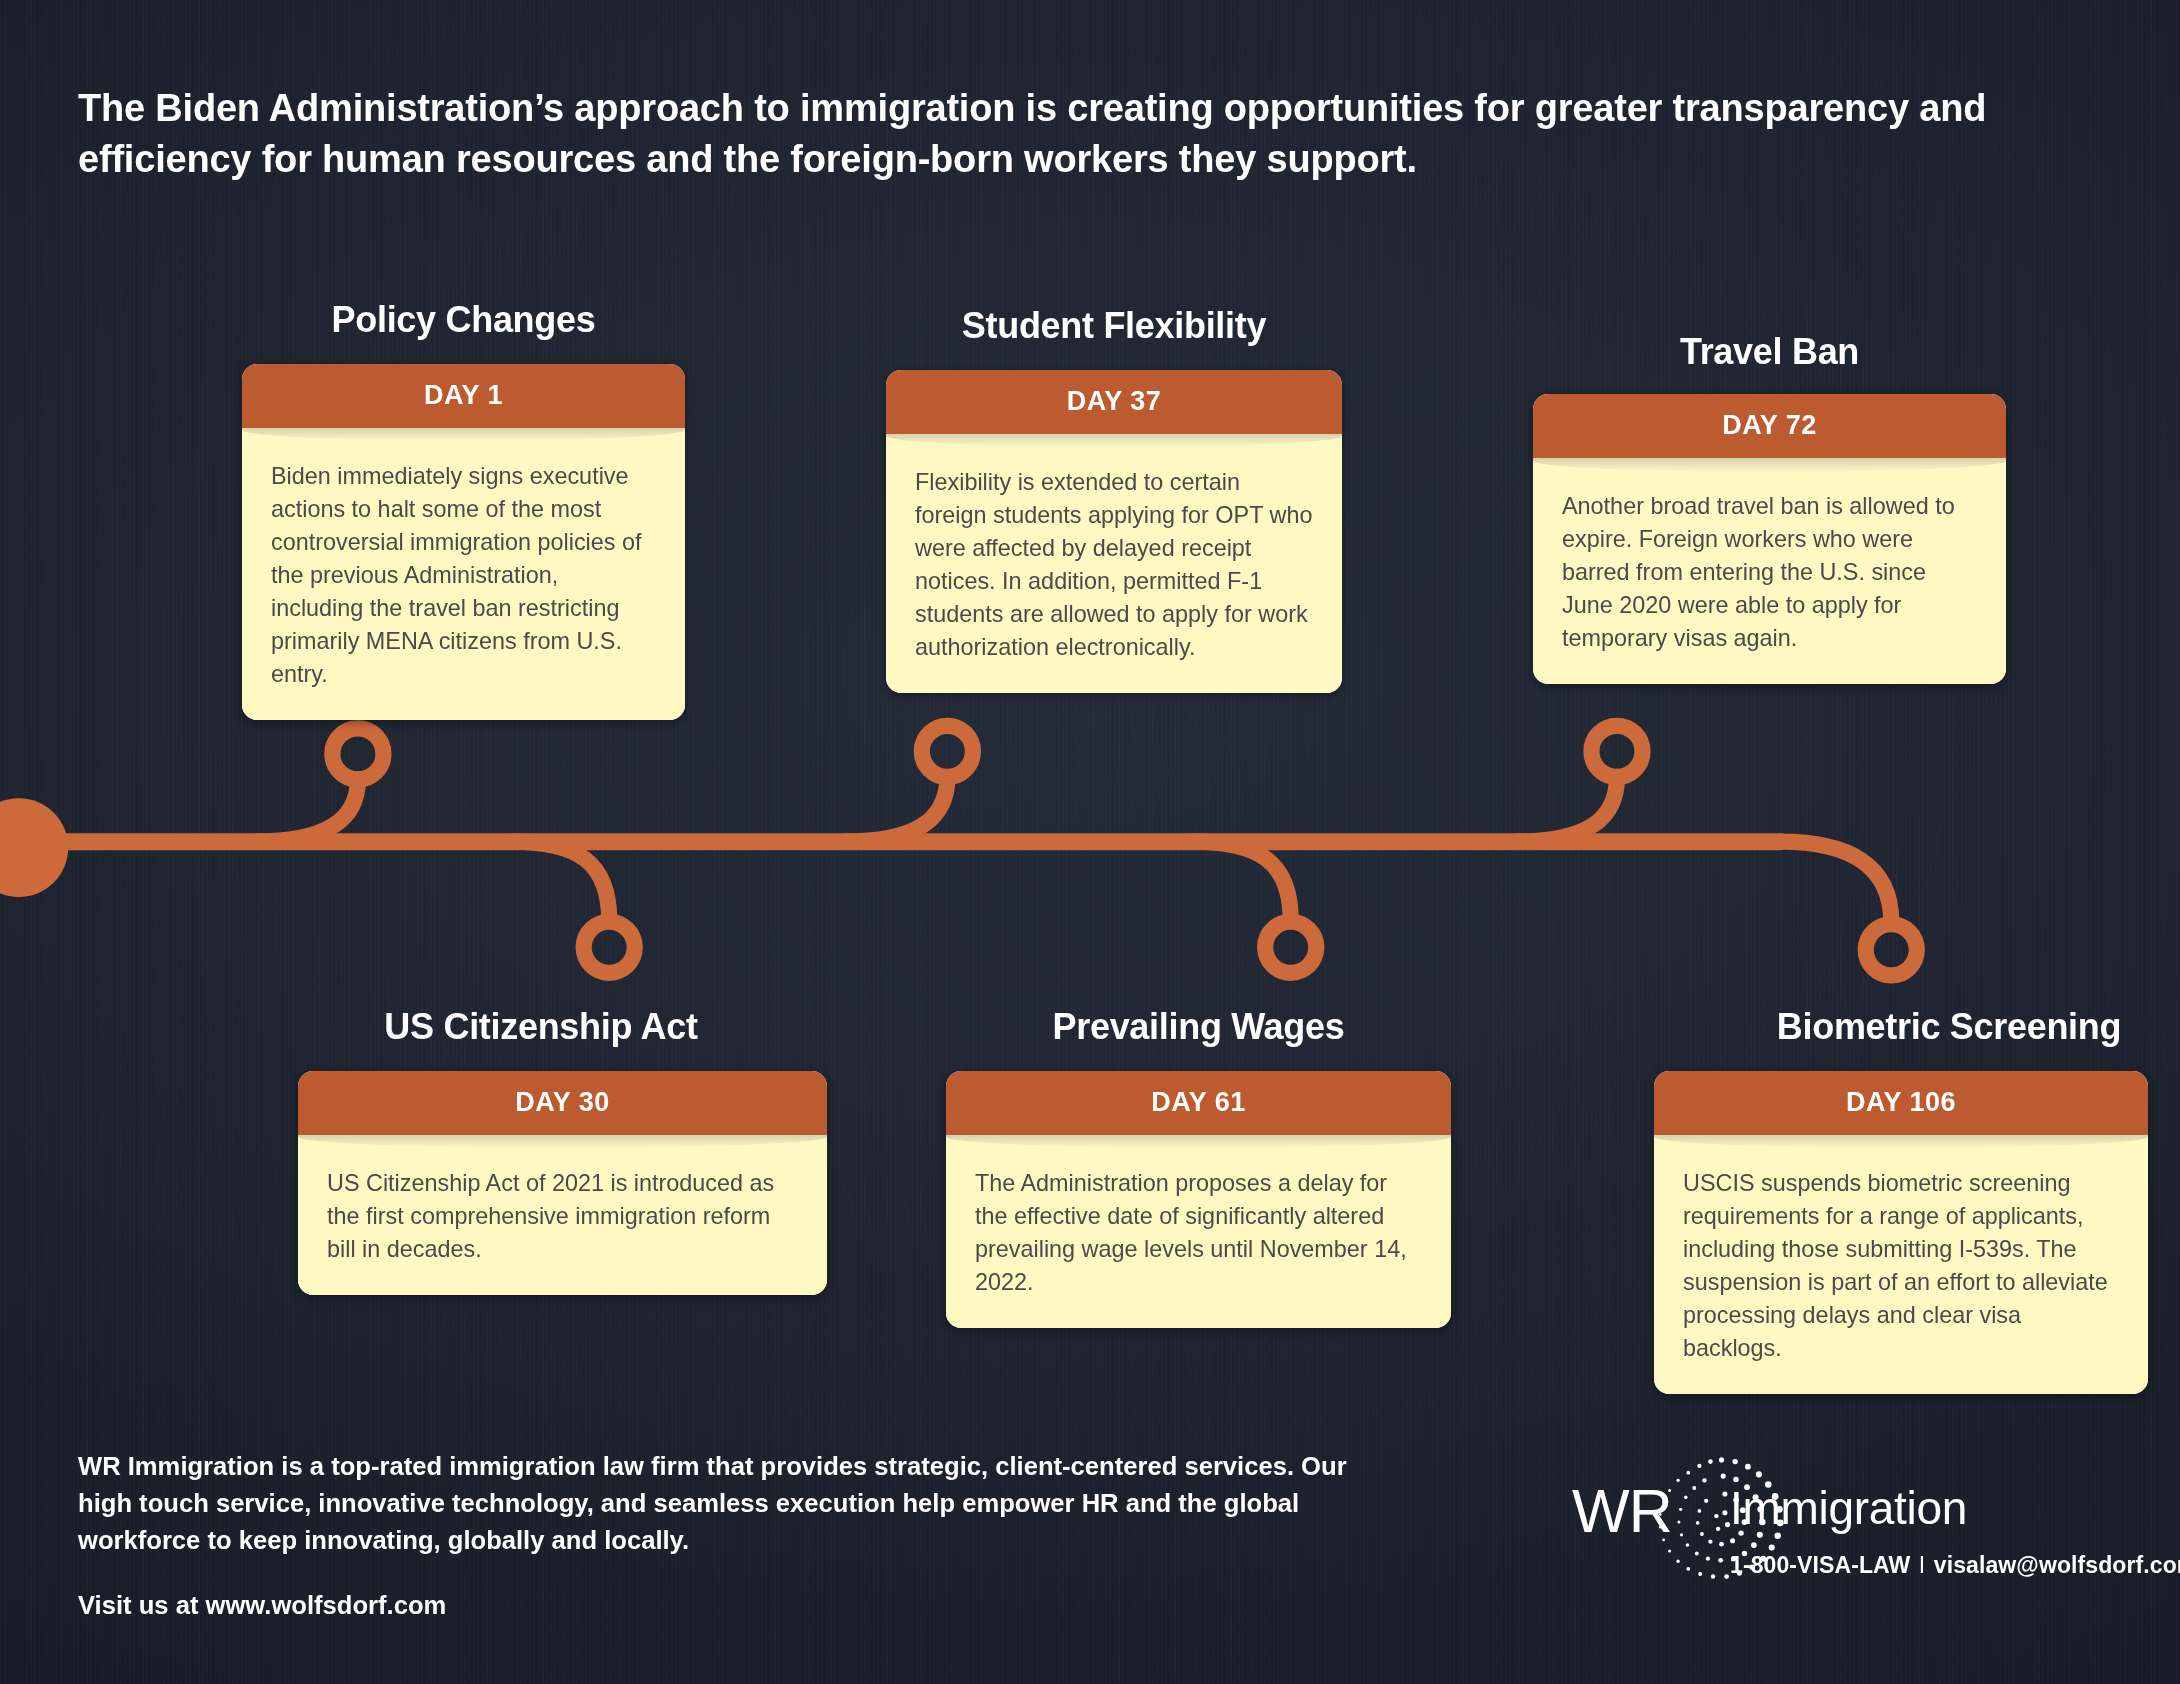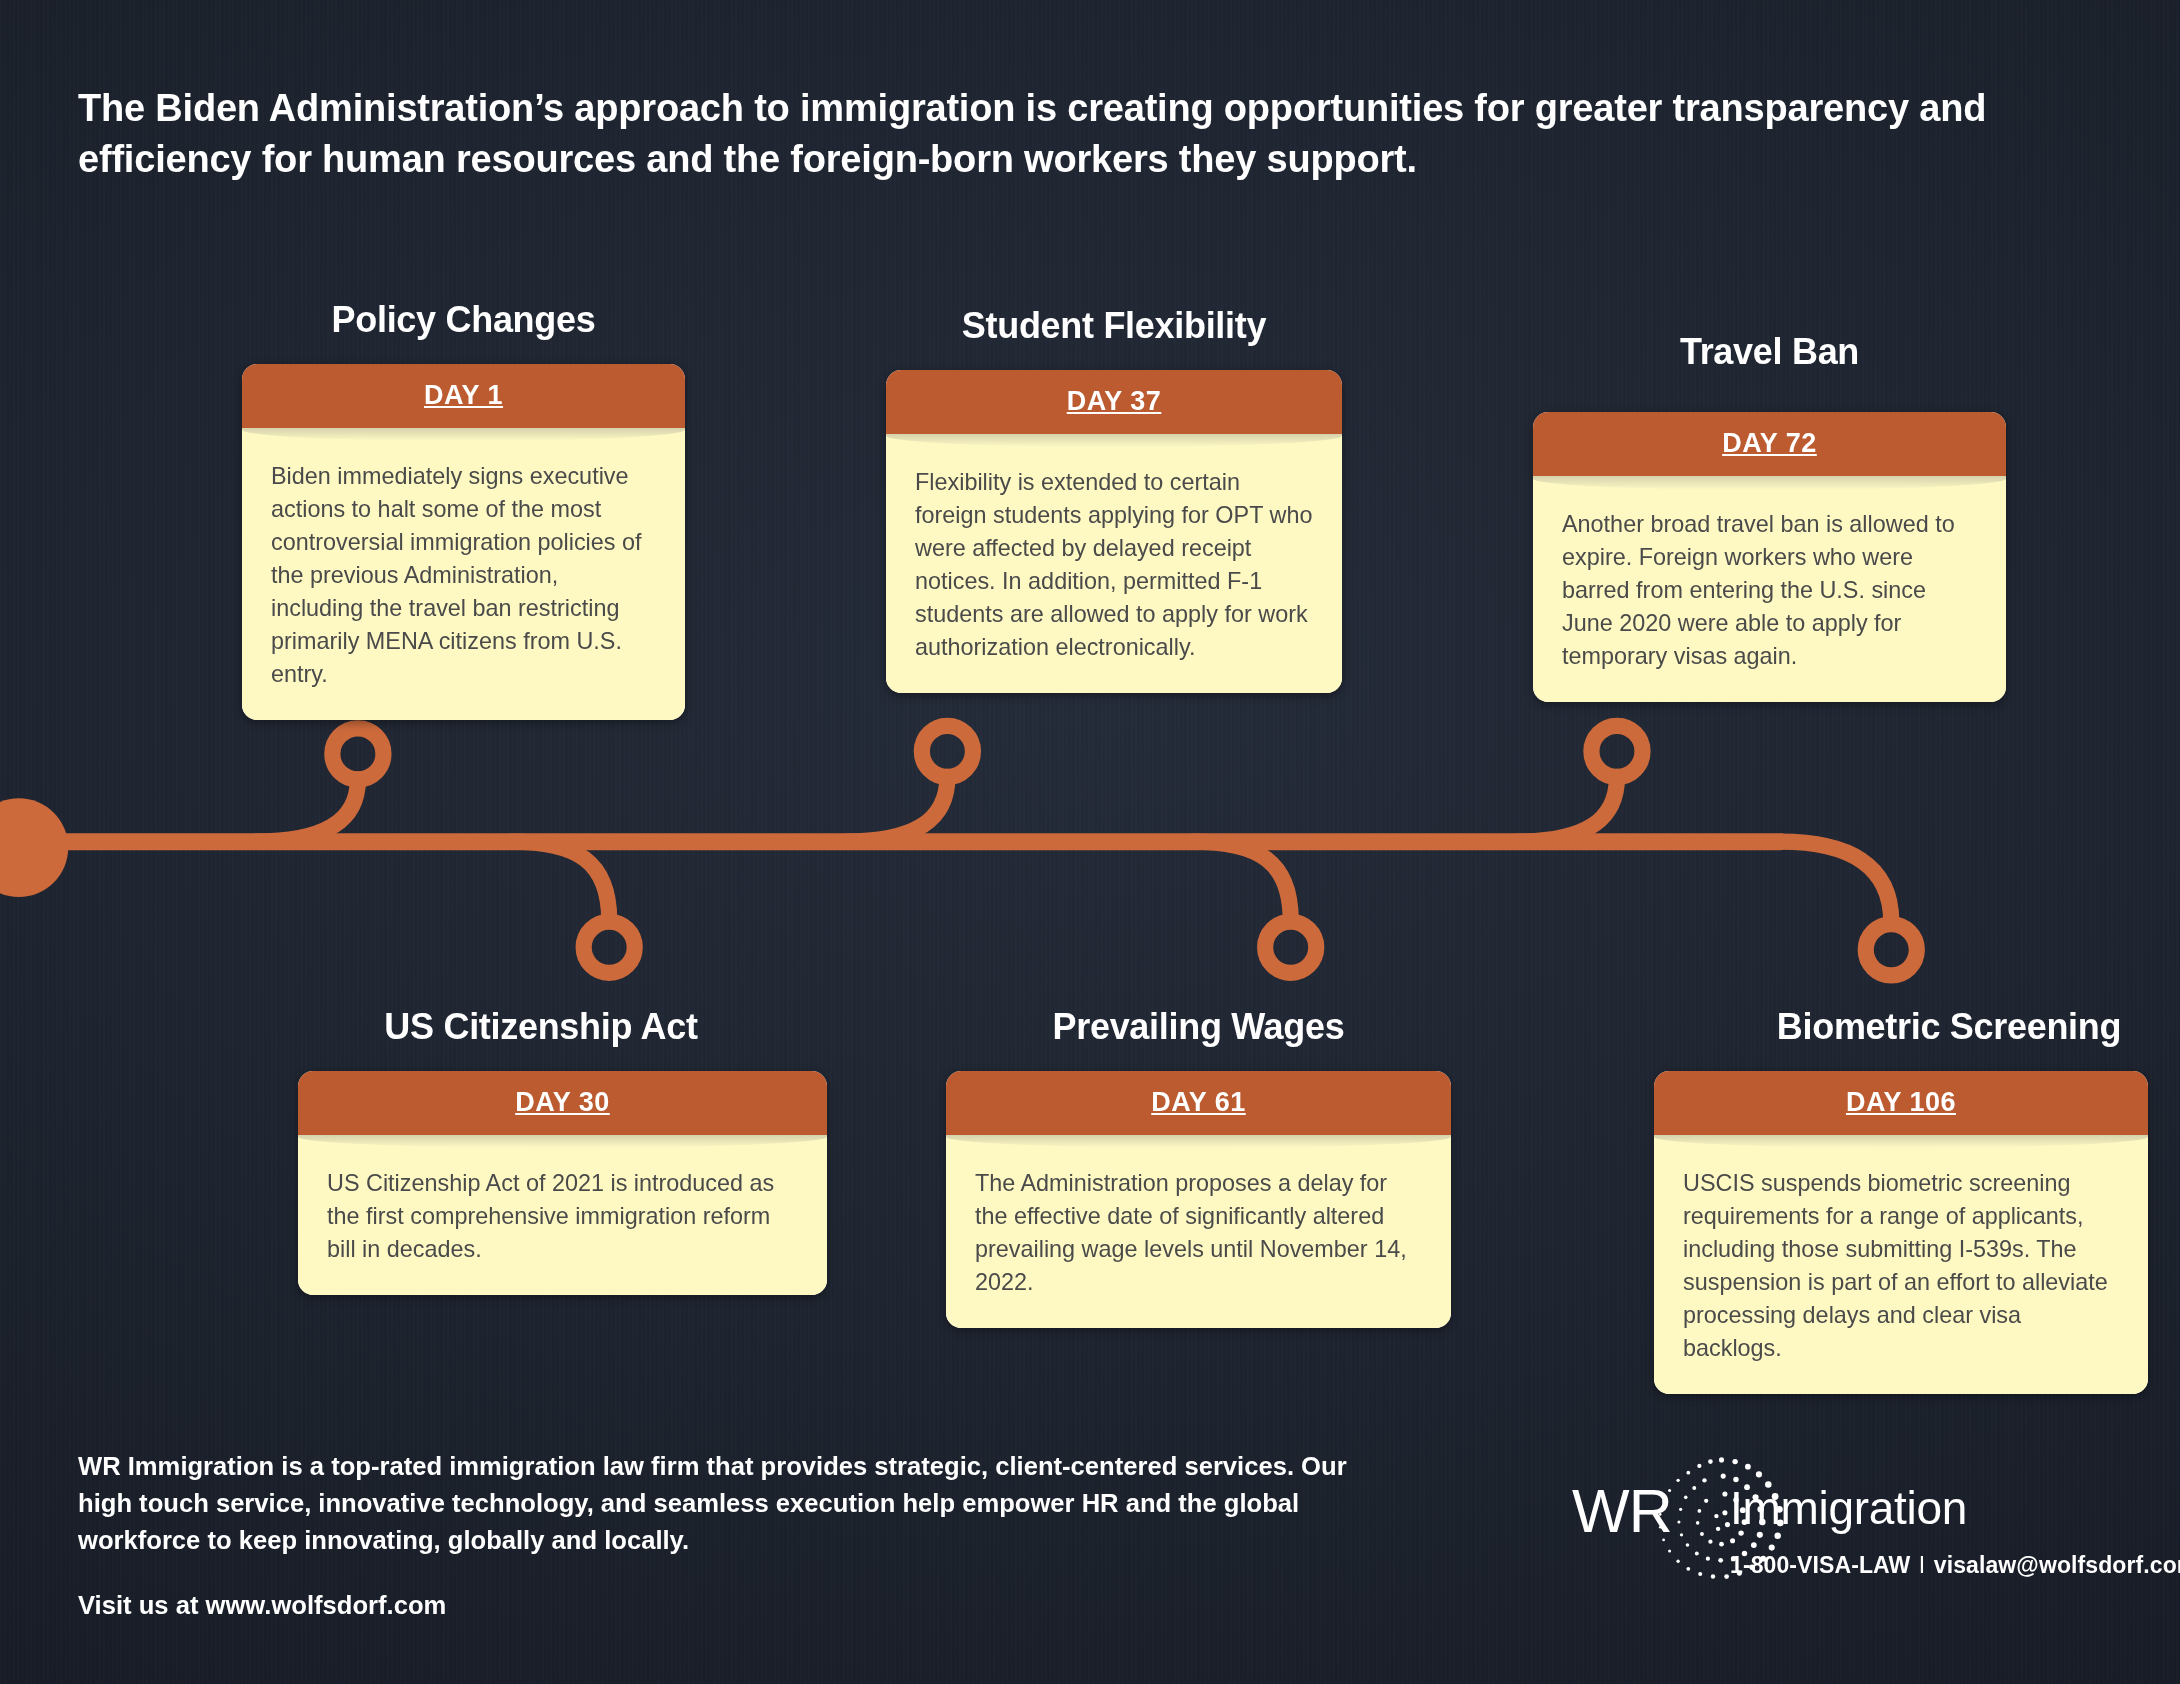--- a/index.html
+++ b/index.html
@@ -88,21 +88,20 @@
   .card-head {
     background: #bd5b30;
     color: #ffffff;
     font-weight: bold;
     font-size: 27px;
     letter-spacing: 0.5px;
     text-align: center;
     padding: 18px 0 19px 0;
     line-height: 1;
     position: relative;
-    text-decoration: underline;
   }
 
   
   .card-body {
     position: relative;
     background: #fef9c3;
     padding: 32px 29px 29px 29px;
     color: #4a4a4a;
     font-size: 23.4px;
     line-height: 1.41;
@@ -118,21 +117,21 @@
   }
 
   
   #node-0 { left: 242px; top: 302px; width: 443px; }
   #node-0 .card { margin-top: 25.6px; width: 443px; }
 
   #node-1 { left: 886px; top: 308px; width: 456px; }
   #node-1 .card { margin-top: 25.6px; width: 456px; }
 
   #node-2 { left: 1533px; top: 334px; width: 473px; }
-  #node-2 .card { margin-top: 42px; width: 473px; }
+  #node-2 .card { margin-top: 24px; width: 473px; }
 
   #node-3 { left: 298px; top: 1009px; width: 486px; }
   #node-3 .card { margin-top: 25.6px; width: 529px; }
 
   #node-4 { left: 946px; top: 1009px; width: 505px; }
   #node-4 .card { margin-top: 25.6px; width: 505px; }
 
   #node-5 { left: 1654px; top: 1009px; width: 590px; }
   #node-5 .card { margin-top: 25.6px; width: 494px; }
 

